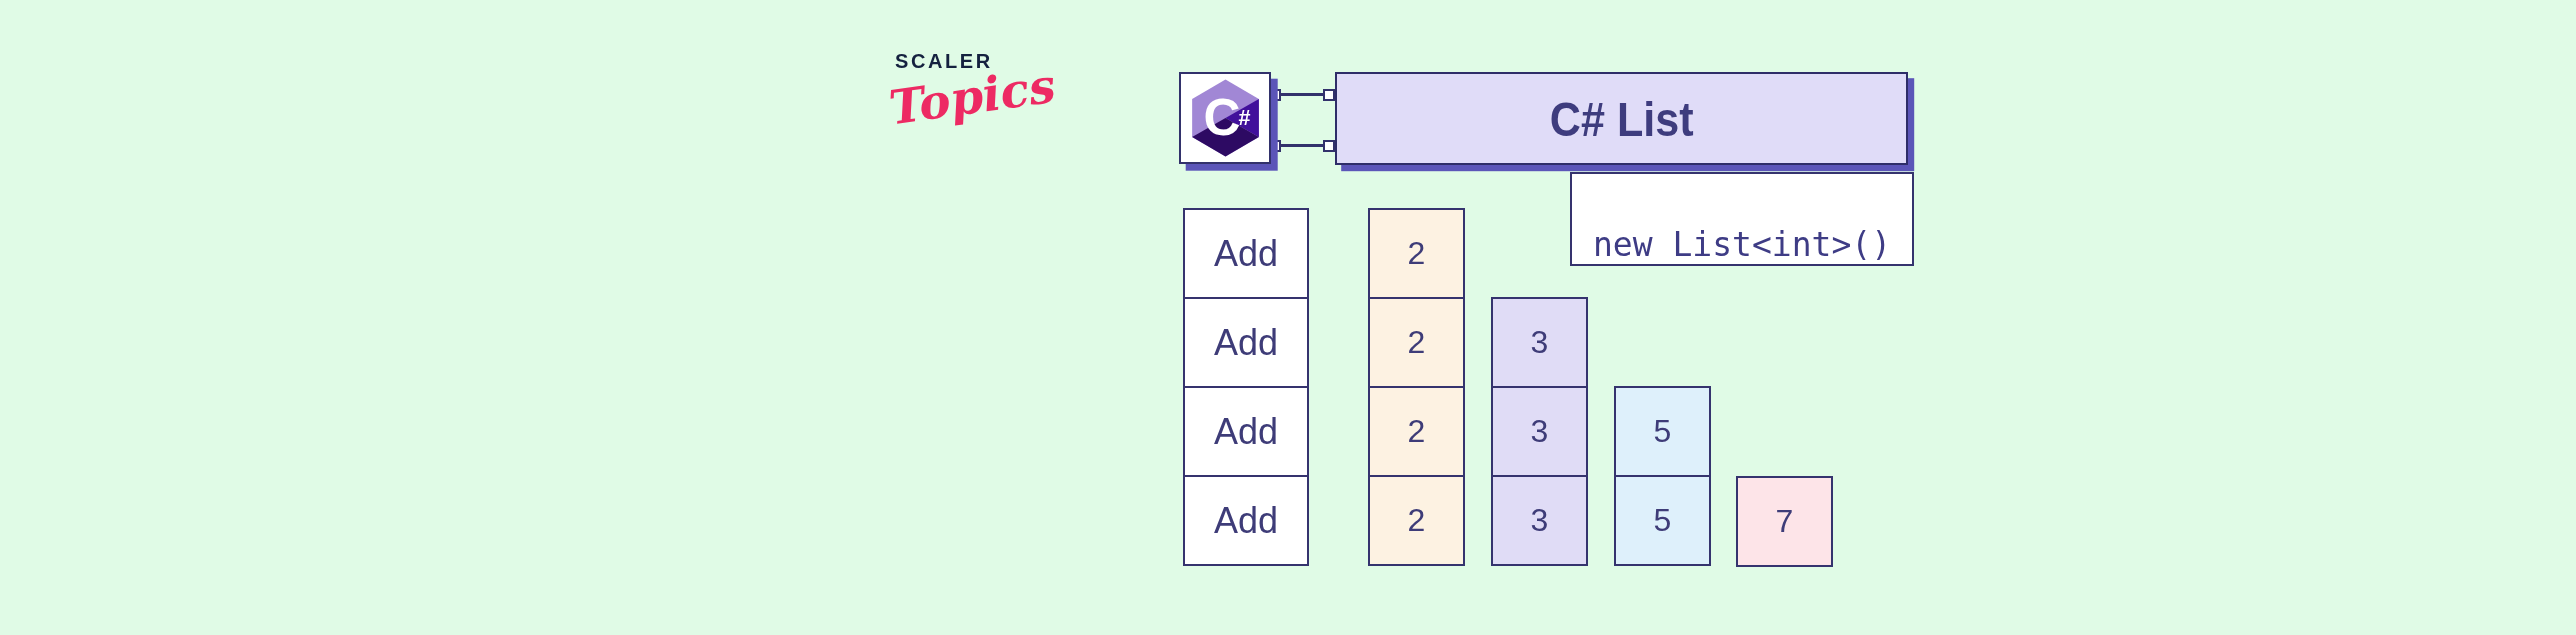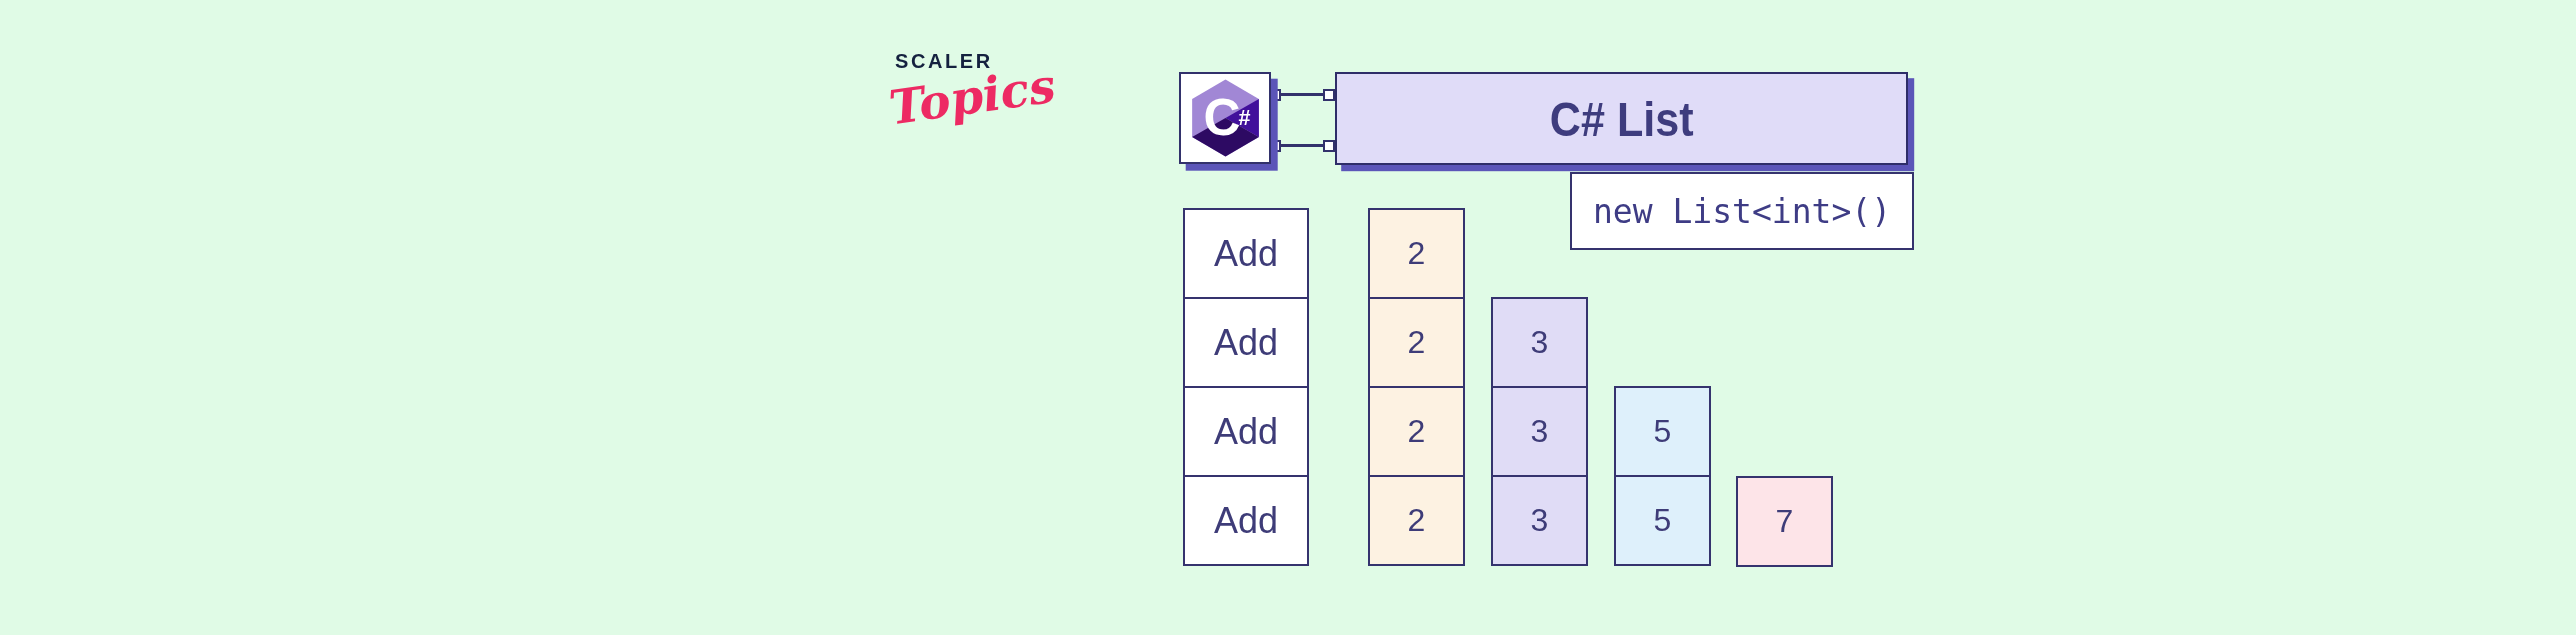--- a/index.html
+++ b/index.html
@@ -66,24 +66,24 @@
     z-index: 3;
   }
   .title-text {
     font-size: 49px; font-weight: bold; color: #3e3c7e;
     transform: scaleX(0.88); white-space: nowrap;
   }
 
   
   .code-box {
     position: absolute; left: 1570px; top: 172px;
-    width: 344px; height: 78px;
+    width: 344px; height: 94px;
     background: #ffffff;
     border: 2.1px solid #35336e;
-    display: flex; align-items: center; justify-content: center;
+    display: flex; align-items: flex-end; justify-content: center;
     z-index: 2;
   }
   .code-text {
     font-family: "DejaVu Sans Mono", monospace;
     font-size: 33px; color: #3e3c85; white-space: nowrap;
   }
 
   
   .vcol { position: absolute; border: 2.1px solid #35336e; }
   .vcol .cell {

